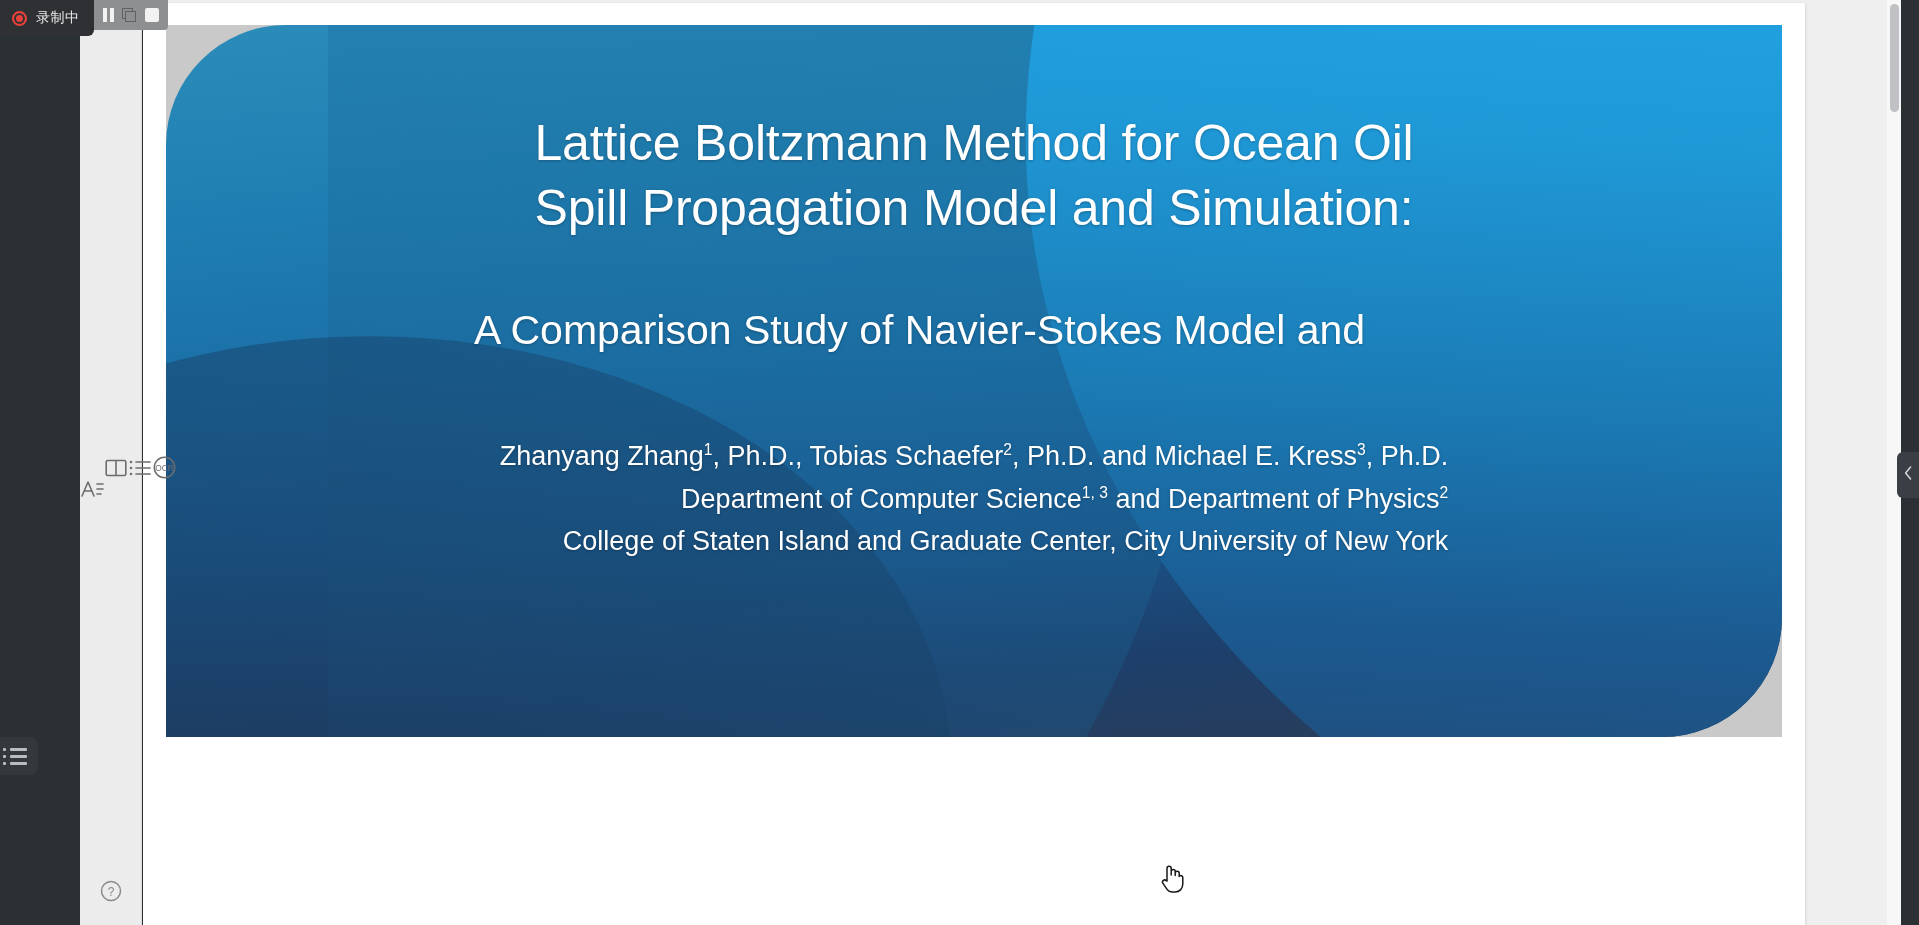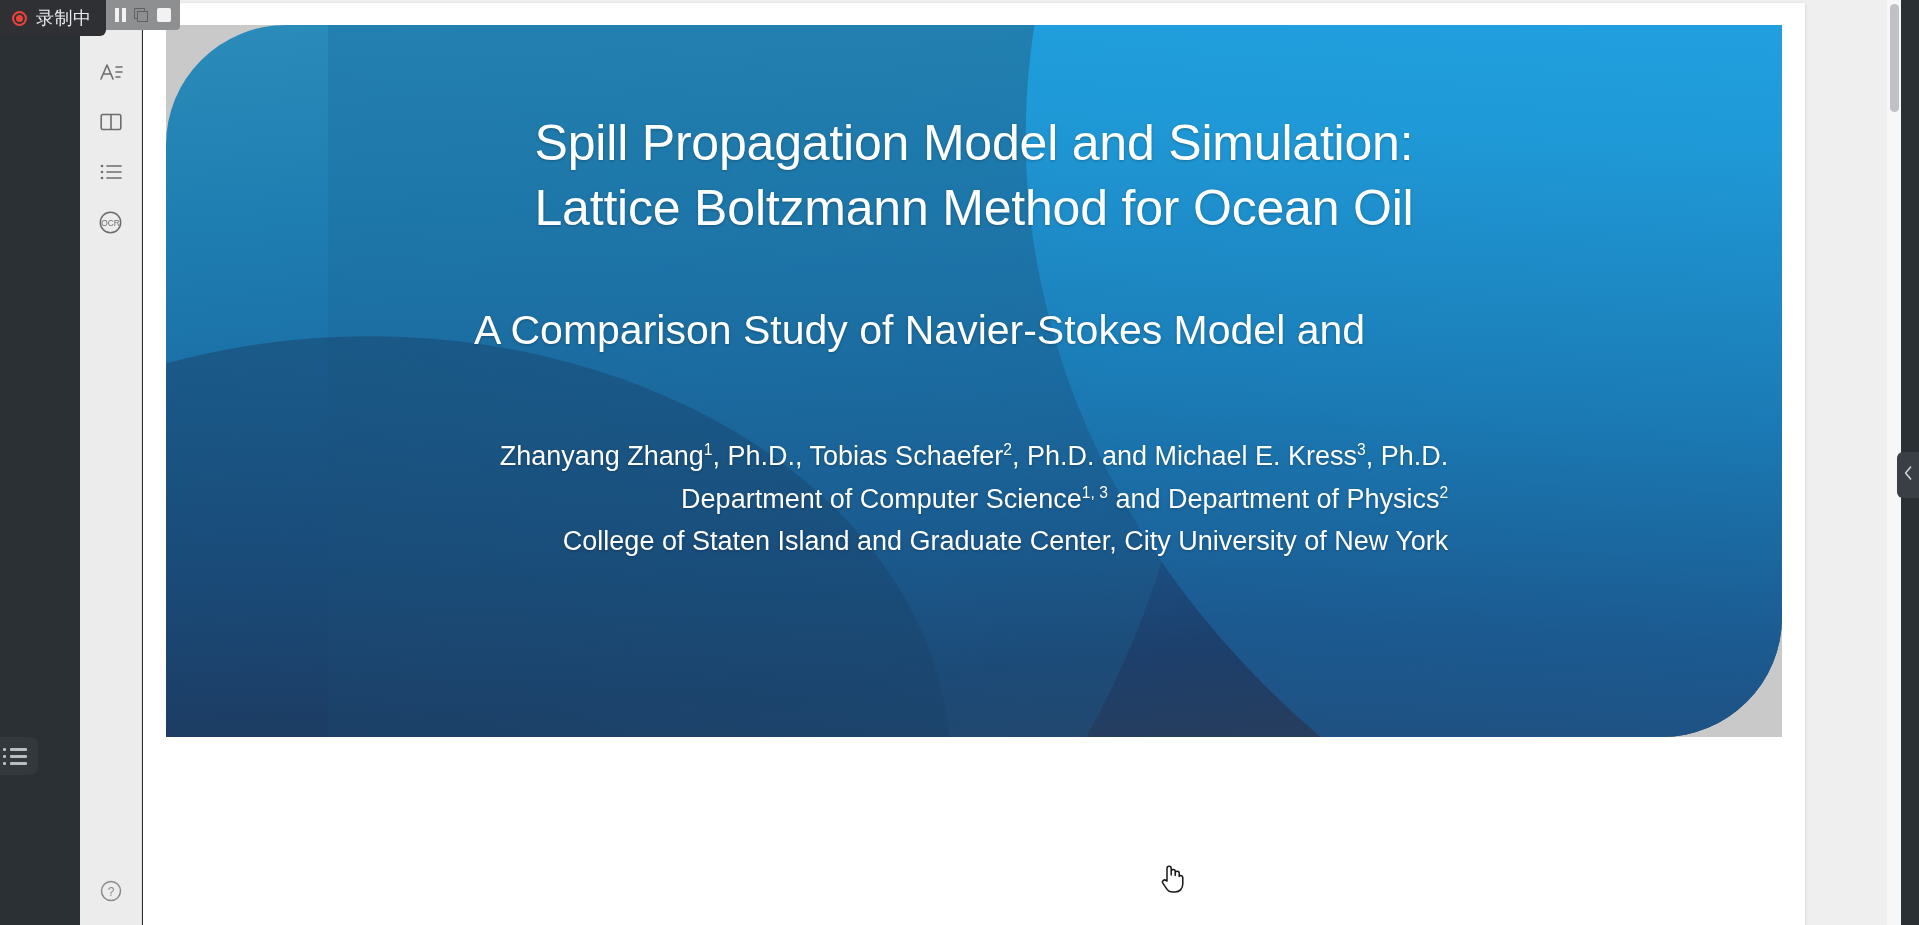--- a/index.html
+++ b/index.html
@@ -40,21 +40,21 @@
   .rec-dot {
     width: 15px; height: 15px;
     border-radius: 50%;
     border: 2px solid #e8423a;
     background: #e8423a;
     box-shadow: inset 0 0 0 2px #2e3033;
     flex: none;
   }
   .rec-label {
     color: #e9eaec;
-    font-size: 18px;
+    font-size: 14px;
     letter-spacing: .5px;
     white-space: nowrap;
   }
   .rec-ctrls {
     display: flex;
     align-items: center;
     gap: 8px;
     background: #8d8f91;
     height: 30px;
     margin-top: 0;
@@ -106,21 +106,21 @@
   .mini-list u { display: block; width: 17px; height: 3px; background: #b9bcc0; border-radius: 1px; }
 
   
   #toolbar {
     position: absolute;
     left: 80px; top: 0;
     width: 62px; height: 925px;
     background: #ececec;
     border-right: 1px solid #dcdcdc;
     display: flex;
-    flex-direction: column;
+    flex-direction: row;
     align-items: center;
     z-index: 15;
   }
   .tool {
     width: 40px; height: 40px;
     margin-top: 10px;
     display: flex;
     align-items: center;
     justify-content: center;
     border-radius: 6px;
@@ -356,22 +356,22 @@
   <div id="doc-area">
     <div id="paper">
       <div id="slide-wrap">
         <div id="slide">
           <div id="wedge-mid"></div>
           <div id="wedge-light"></div>
           <div id="wedge-dark"></div>
 
           <div id="slide-text">
             <div class="s-title">
+              <div>Lattice Boltzmann Method for Ocean Oil</div>
               <div>Spill Propagation Model and Simulation:</div>
-              <div>Lattice Boltzmann Method for Ocean Oil</div>
             </div>
 
             <div class="s-subtitle">
               <div>A Comparison Study of Navier-Stokes Model and</div>
             </div>
 
             <div class="s-authors">
               <div>Zhanyang Zhang<sup>1</sup>, Ph.D., Tobias Schaefer<sup>2</sup>, Ph.D. and Michael E. Kress<sup>3</sup>, Ph.D.</div>
               <div>Department of Computer Science<sup>1, 3</sup> and Department of Physics<sup>2</sup></div>
               <div>College of Staten Island and Graduate Center, City University of New York</div>

